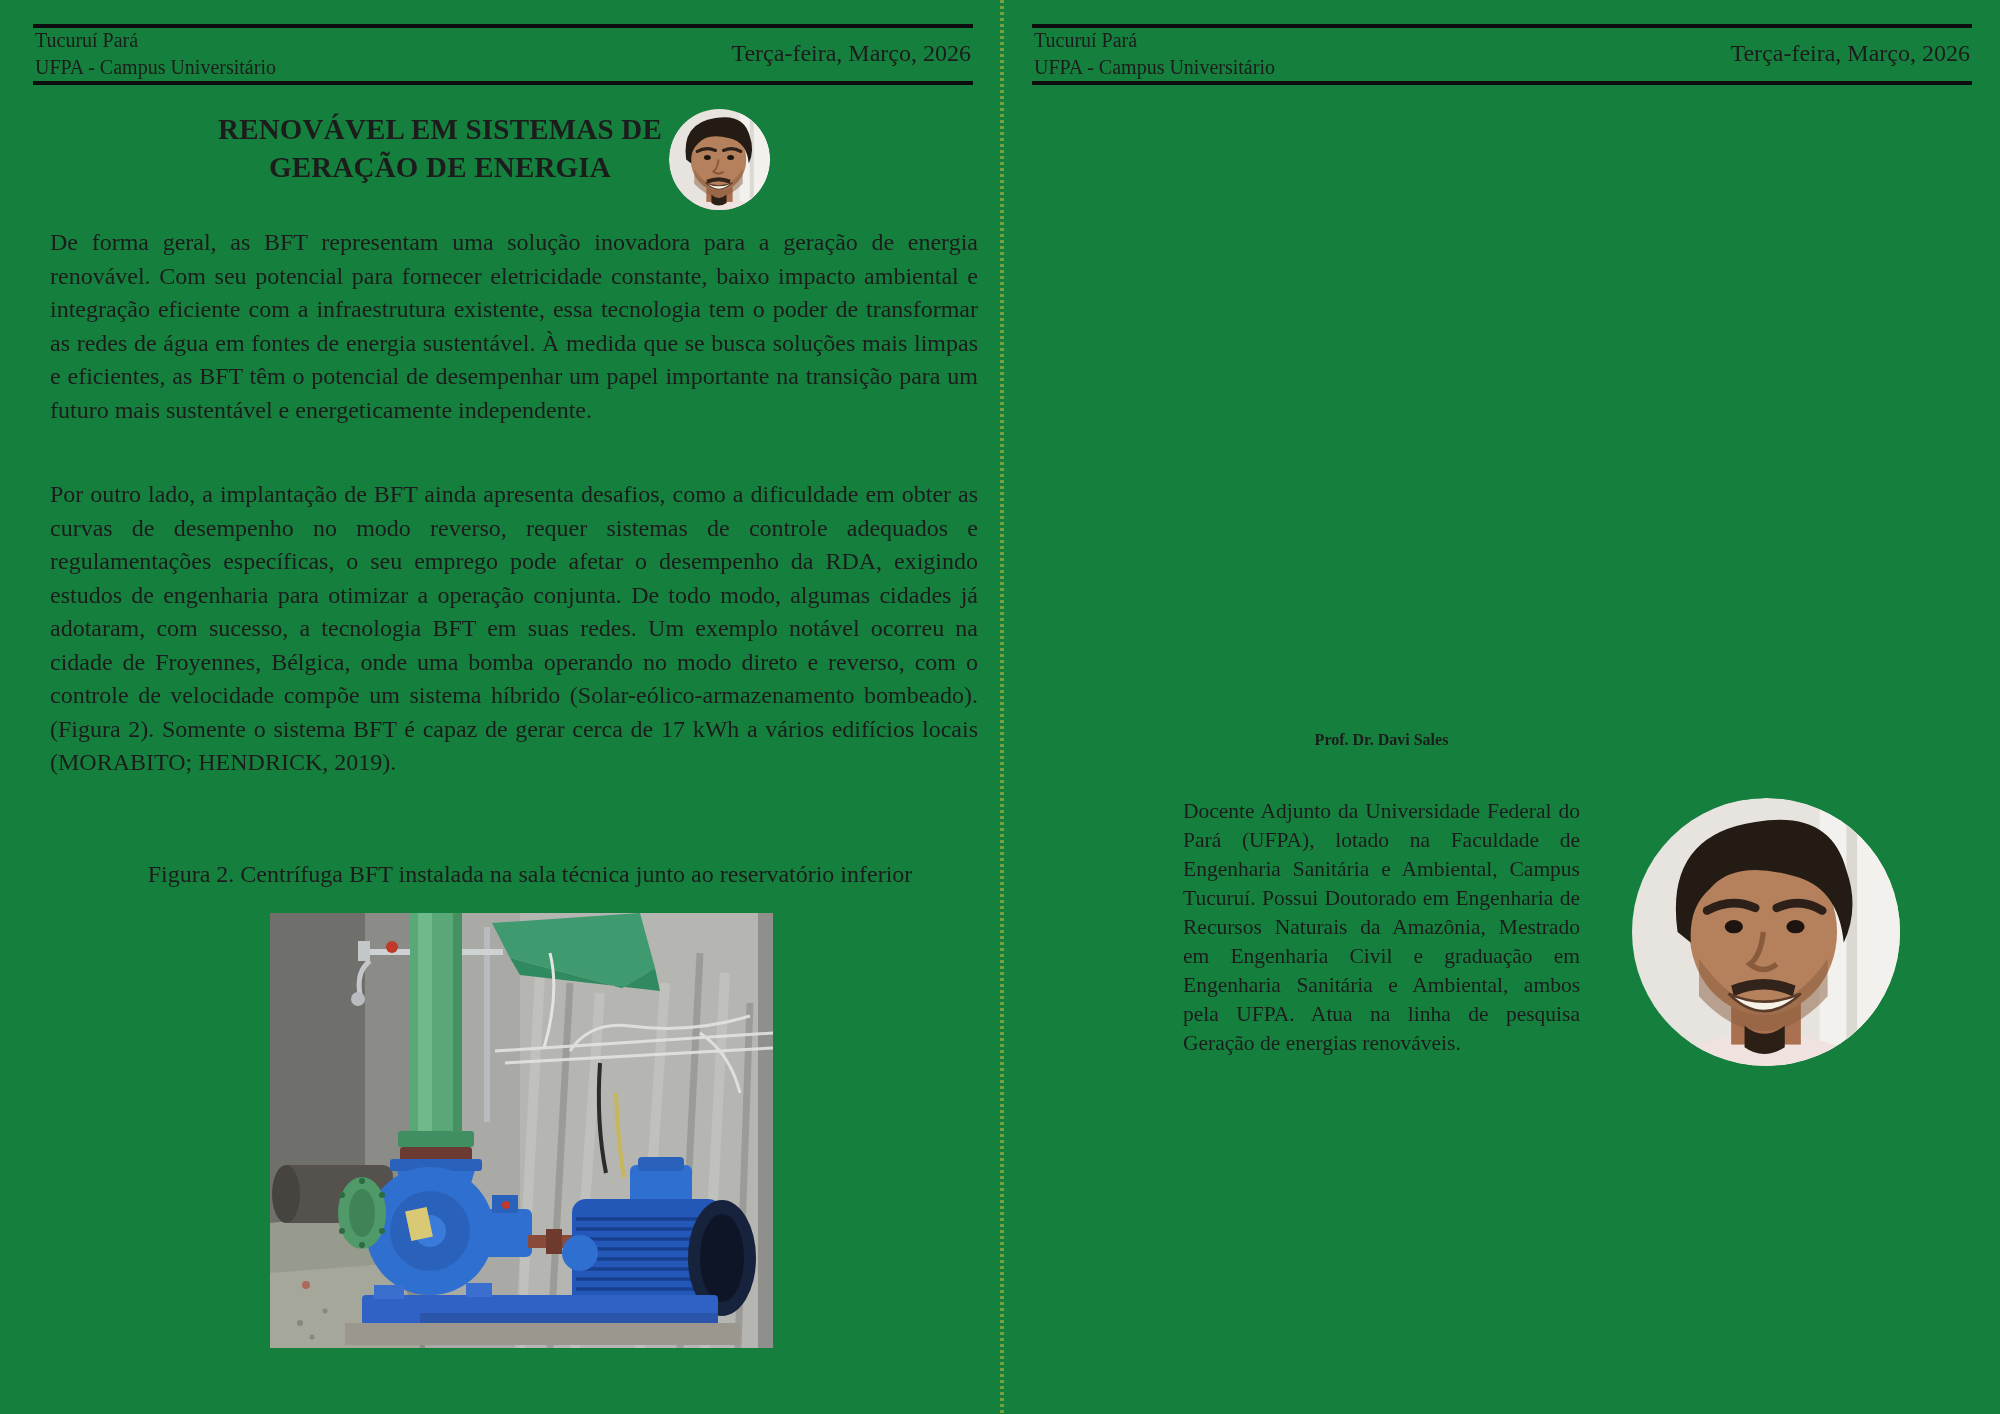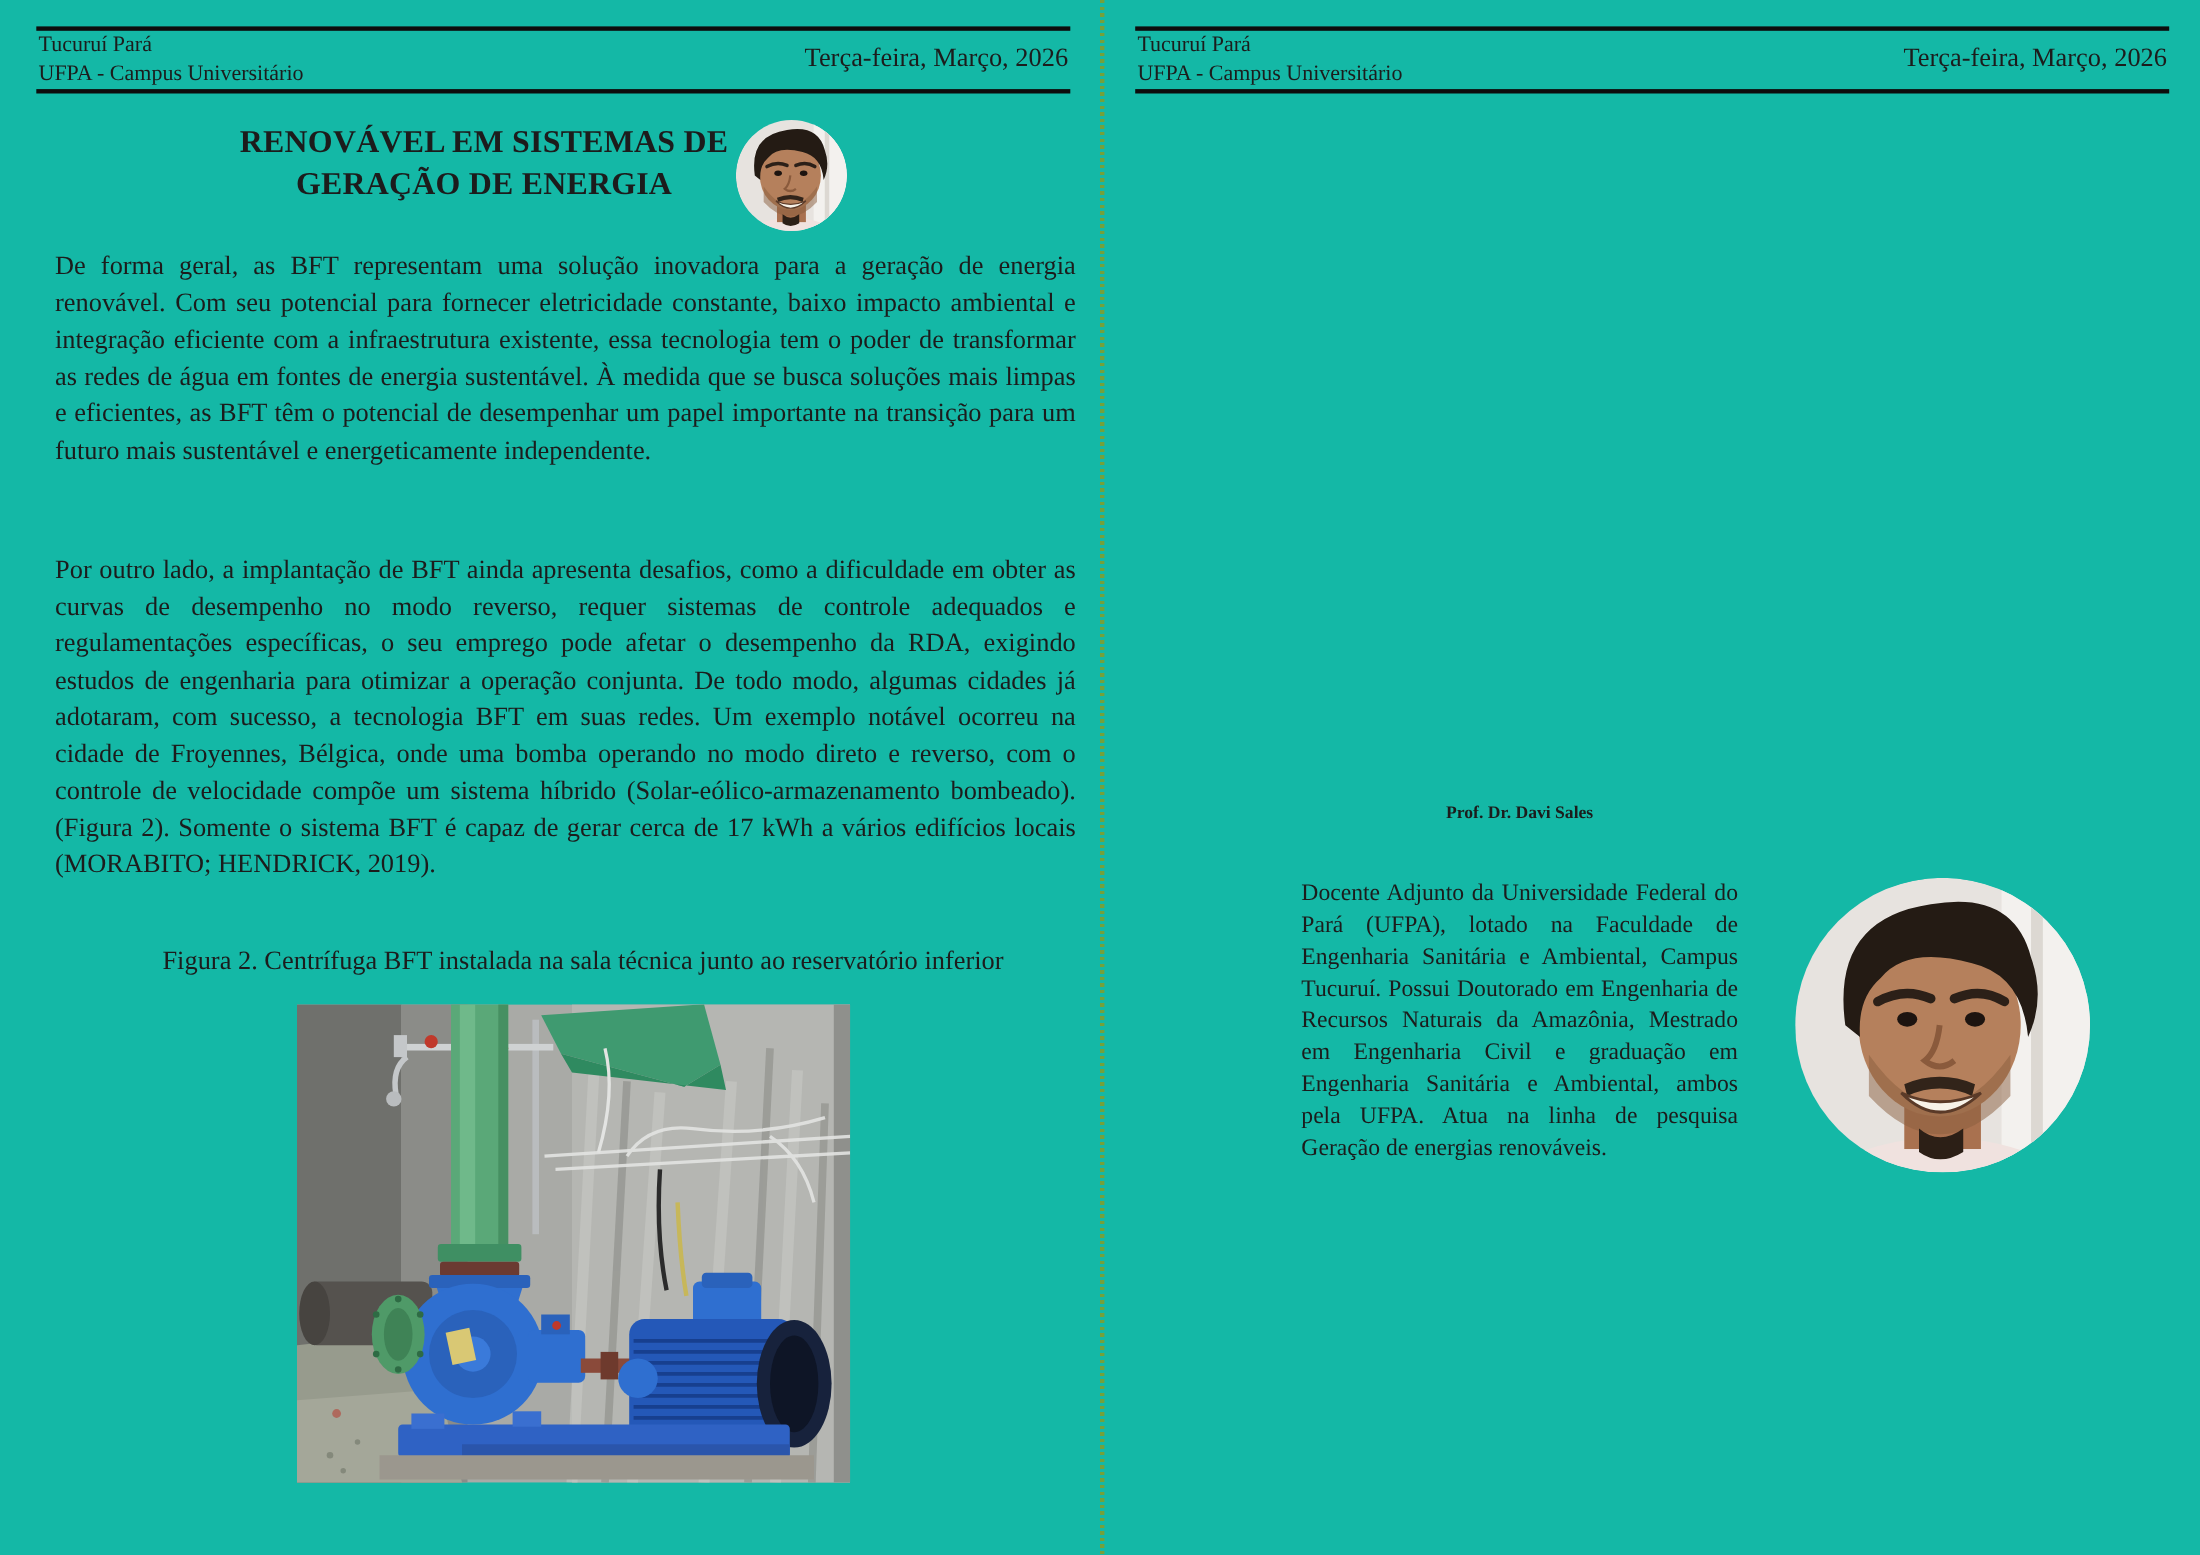--- a/index.html
+++ b/index.html
@@ -1,17 +1,17 @@
 <!DOCTYPE html>
 <html><head>
 <meta charset="utf-8">
 <style>
   html,body{margin:0;padding:0;background:#ffffff;}
   .canvas{
-    position:relative;width:2000px;height:1414px;background:#14b8a6;overflow:hidden;
+    position:relative;width:2000px;height:1414px;background:#15803d;overflow:hidden;
     font-family:"Liberation Serif","DejaVu Serif",serif;color:#1c1c1c;
   }
   
   .divider{
     position:absolute;left:1000px;top:0;width:4px;height:1414px;
     background:repeating-linear-gradient(to bottom,#76a03a 0 3px,transparent 3px 6px);
   }
   
   .masthead{
     position:absolute;top:24px;width:940px;
@@ -33,21 +33,21 @@
   }
   .avatar-large{
     position:absolute;left:1628px;top:798px;width:276px;height:268px;border-radius:50%;overflow:hidden;
   }
   .avatar-small svg,.avatar-large svg{display:block;width:100%;height:100%;}
   .body-par{
     position:absolute;left:50px;width:928px;margin:0;
     font-size:24px;line-height:33.5px;text-align:justify;text-justify:inter-word;
   }
   .par1{top:226px;}
-  .par2{top:502px;}
+  .par2{top:478px;}
   .fig-caption{
     position:absolute;left:50px;top:845px;width:928px;margin:16px;
     font-size:24px;text-align:center;
   }
   .figure-photo{
     position:absolute;left:270px;top:913px;width:503px;height:435px;overflow:hidden;
   }
   .figure-photo svg{display:block;width:100%;height:100%;}
   
   .profile-name{

